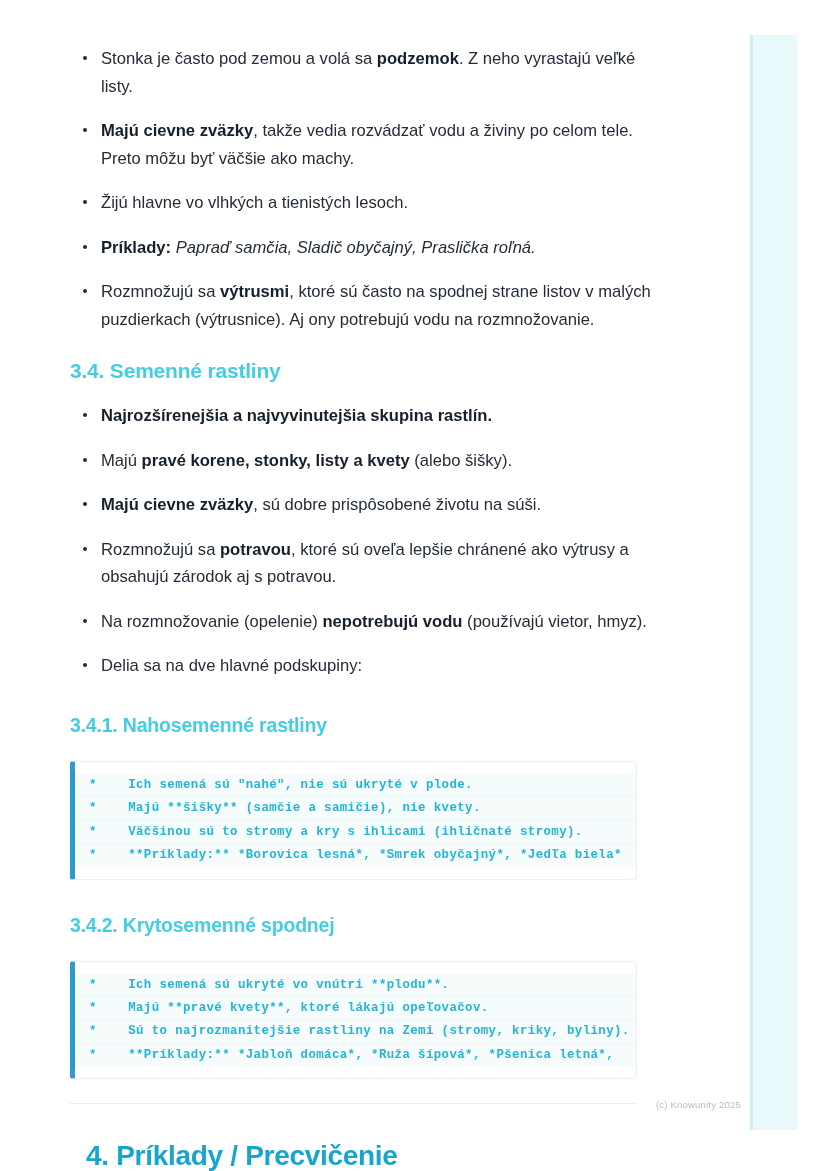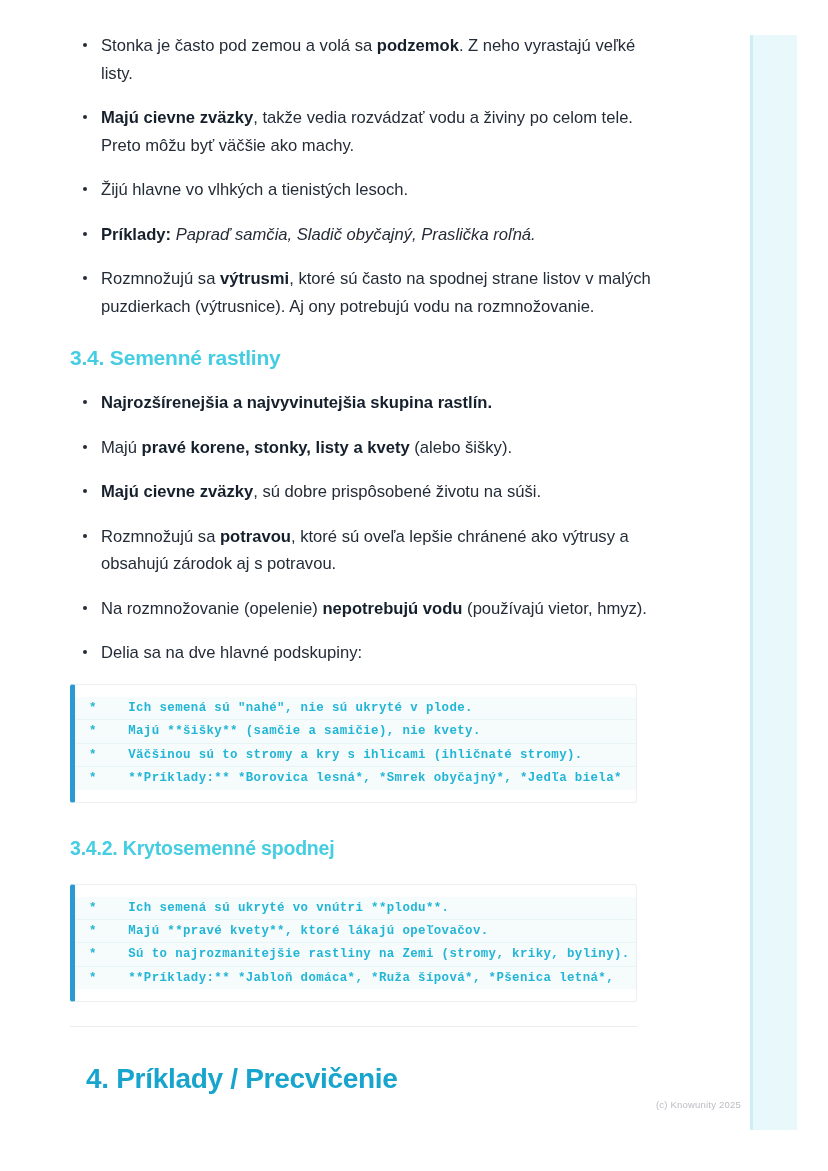--- a/index.html
+++ b/index.html
@@ -36,21 +36,21 @@
   }
 
   ul.blist {
     list-style: none;
     margin: 0;
     padding: 0;
   }
   ul.blist li {
     position: relative;
     padding-left: 31px;
-    margin: 0 0 17px 0;
+    margin: 13px 0 17px 0;
     font-size: 16.6px;
     line-height: 1.66;
     color: #242c38;
     max-width: 552px;
   }
   ul.blist li:before {
     content: "";
     position: absolute;
     left: 13px;
     top: 11px;
@@ -154,20 +154,21 @@
 
     <ul class="blist" id="list-34">
         <li><b>Najrozšírenejšia a najvyvinutejšia skupina rastlín.</b></li>
         <li><span>Majú </span><b>pravé korene, stonky, listy a kvety</b><span> (alebo šišky).</span></li>
         <li><b>Majú cievne zväzky</b><span>, sú dobre prispôsobené životu na súši.</span></li>
         <li><span>Rozmnožujú sa </span><b>potravou</b><span>, ktoré sú oveľa lepšie chránené ako výtrusy a obsahujú zárodok aj s potravou.</span></li>
         <li><span>Na rozmnožovanie (opelenie) </span><b>nepotrebujú vodu</b><span> (používajú vietor, hmyz).</span></li>
         <li><span>Delia sa na dve hlavné podskupiny:</span></li>
       </ul>
 
+    <h3 class="subsec">3.4.1. Nahosemenné rastliny</h3>
 
     <div class="codeblock" id="code-341">
         <div class="cline">*    Ich semená sú "nahé", nie sú ukryté v plode.</div>
         <div class="cline">*    Majú **šišky** (samčie a samičie), nie kvety.</div>
         <div class="cline">*    Väčšinou sú to stromy a kry s ihlicami (ihličnaté stromy).</div>
         <div class="cline">*    **Príklady:** *Borovica lesná*, *Smrek obyčajný*, *Jedľa biela*</div>
       </div>
 
     <h3 class="subsec">3.4.2. Krytosemenné spodnej</h3>
 

